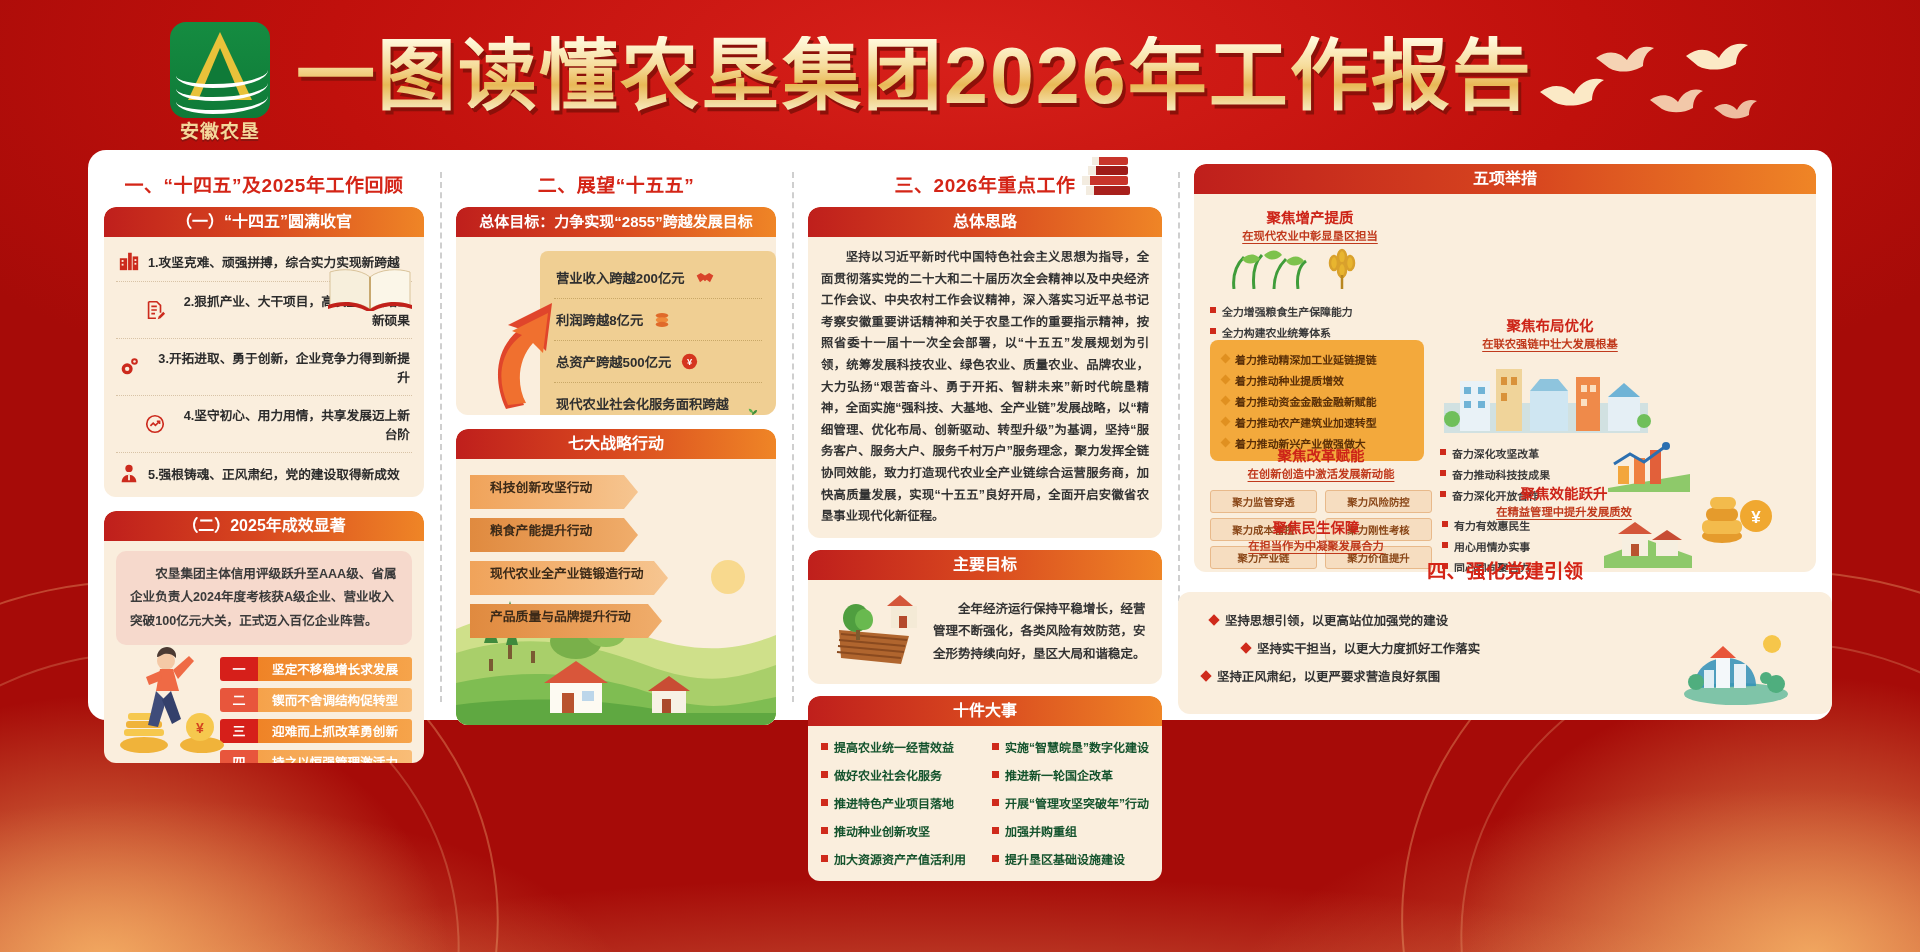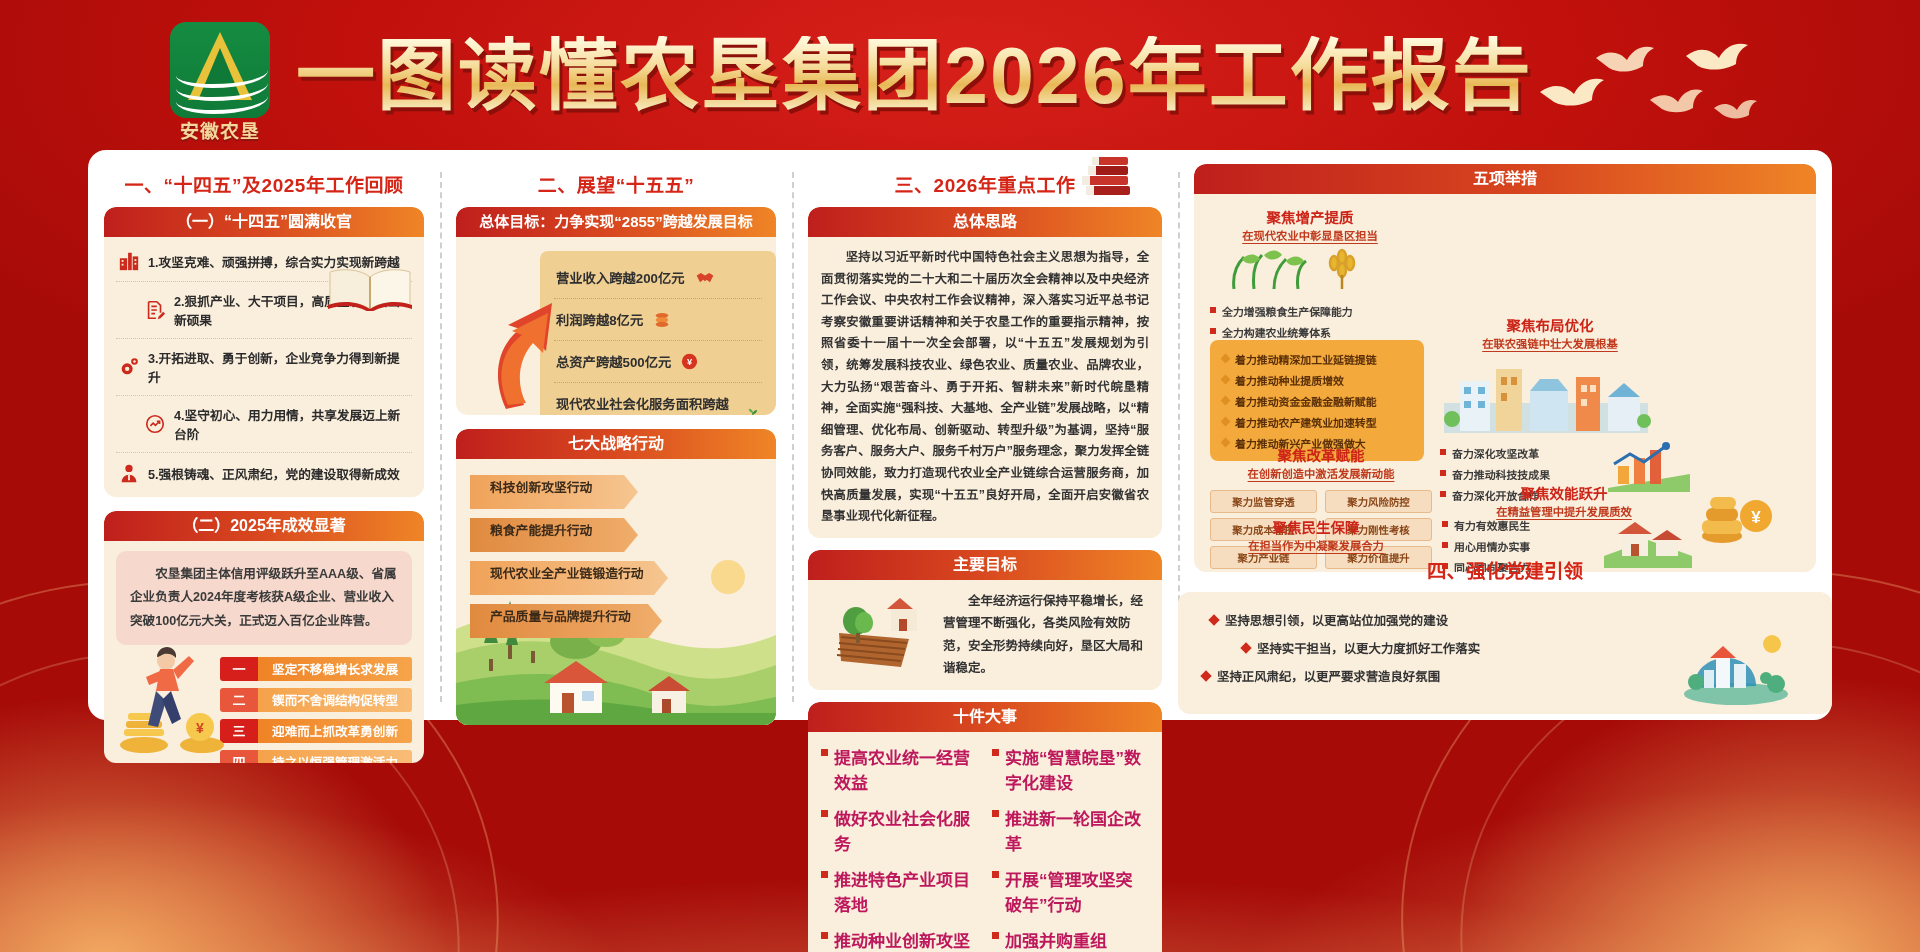--- a/index.html
+++ b/index.html
@@ -115,25 +115,25 @@
     padding-left:20px;margin-bottom:9px;
     background:linear-gradient(90deg,#f0a35a,#f6c590);
     clip-path:polygon(0 0, calc(100% - 14px) 0, 100% 50%, calc(100% - 14px) 100%, 0 100%);}
   .tag.w1{width:168px;} .tag.w2{width:172px;} .tag.w3{width:198px;} .tag.w4{width:192px;}
   .tag.alt{background:linear-gradient(90deg,#e08a3f,#f0ad6b);}
   .tags-right{position:absolute;right:14px;top:92px;width:190px;}
   .farm-scene{position:absolute;left:0;right:0;bottom:0;height:192px;border-radius:0 0 12px 12px;overflow:hidden;}
 
   
   .para3{font-size:12.35px;line-height:1.75;color:#333;font-weight:bold;text-indent:2em;text-align:justify;}
-  .goal3{display:flex;align-items:center;gap:10px;}
+  .goal3{display:flex;align-items:center;}
   .goal3 .txt{font-size:12.5px;line-height:1.8;color:#333;font-weight:bold;text-indent:2em;}
   .farm-icon{width:112px;height:84px;flex:0 0 112px;}
   .ten{display:grid;grid-template-columns:1fr 1fr;gap:11px 14px;}
-  .ten .it{display:flex;align-items:flex-start;gap:6px;font-size:17px;font-weight:bold;color:#be185d;}
+  .ten .it{display:flex;align-items:flex-start;gap:6px;font-size:12px;font-weight:bold;color:#14532d;}
   .ten .sq{width:7px;height:7px;flex:0 0 7px;background:#cf2a1b;margin-top:5px;}
 
   
   .five-hd{height:30px;line-height:30px;text-align:center;color:#fff;font-weight:bold;font-size:16px;
     background:linear-gradient(90deg,#bf1f1c,#d8471f 55%,#ef8526);border-radius:12px 12px 0 0;}
   .c4panel{background:#faeedd;border-radius:12px;position:relative;height:408px;overflow:hidden;}
   .ftitle{font-size:14.5px;font-weight:bold;color:#cd2418;text-align:center;}
   .fsub{font-size:11.3px;font-weight:bold;color:#c0391c;text-align:center;
     text-decoration:underline; text-underline-offset:3px;}
   .bullets{margin-top:7px;}
@@ -192,21 +192,21 @@
 </div>
 
 <div class="board">
 <div class="cols">
 
   <div class="col c1">
     <div class="sec-h">一、“十四五”及2025年工作回顾</div>
 
     <div class="panel">
       <div class="panel-hd">（一）“十四五”圆满收官</div>
-      <div class="panel-bd" style="padding-top:4px;padding-bottom:4px;position:relative;">
+      <div class="panel-bd" style="padding-top:4px;padding-bottom:4px;position:relative;text-align:right;">
         <svg class="book" viewBox="0 0 92 46">
           <path d="M46 12C36 4 18 3 6 7v33c12-4 30-3 40 4z" fill="#f7efdc" stroke="#d9c39a"></path>
           <path d="M46 12C56 4 74 3 86 7v33c-12-4-30-3-40 4z" fill="#fbf6e8" stroke="#d9c39a"></path>
           <path d="M46 12v32" stroke="#c8a96f" stroke-width="2"></path>
           <path d="M4 40c14-5 30-4 42 4 12-8 28-9 42-4v4c-14-5-30-4-42 4-12-8-28-9-42-4z" fill="#c2201a"></path>
         </svg>
 
         <div class="row1">
           <svg class="ic" viewBox="0 0 24 24" fill="currentColor">
             <rect x="2" y="9" width="8" height="13"></rect>

